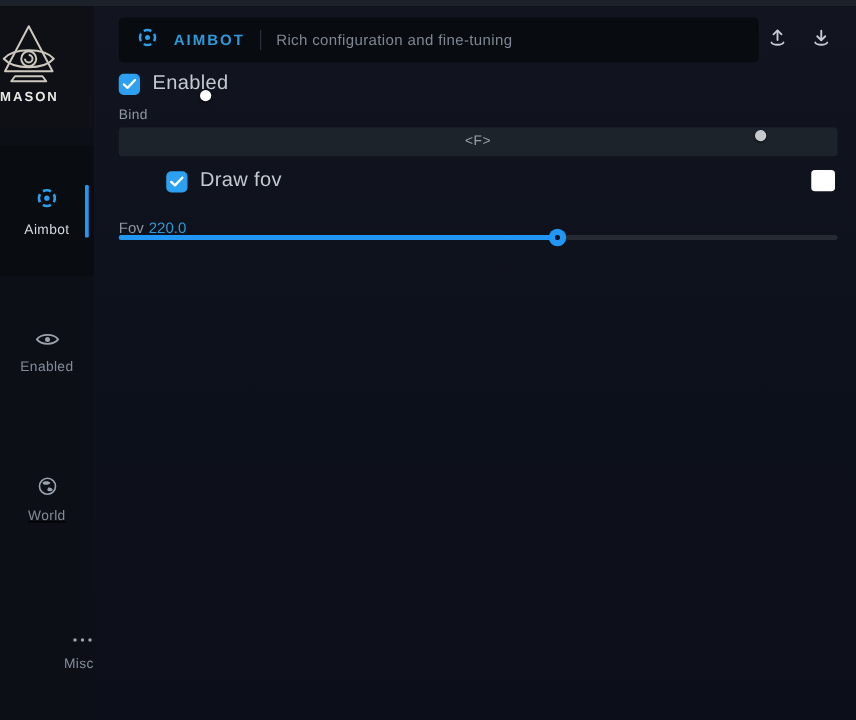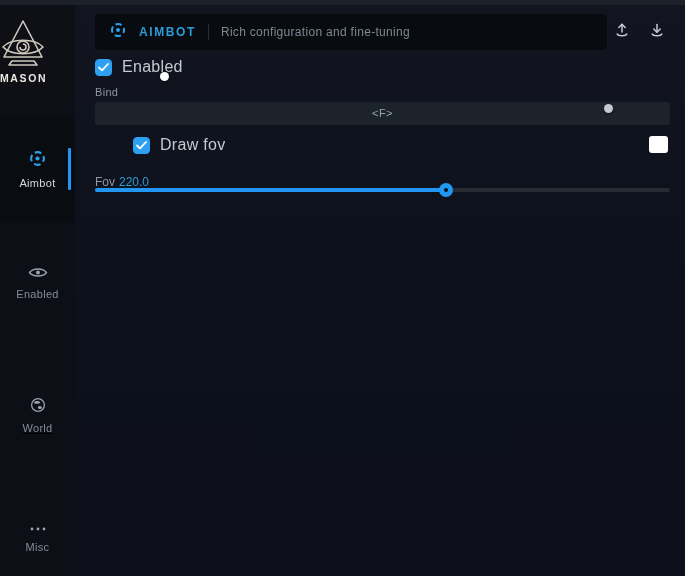--- a/index.html
+++ b/index.html
@@ -17,22 +17,22 @@
   .side-item{position:absolute;left:0;width:75px;display:flex;flex-direction:column;
              align-items:center;justify-content:center;gap:5px;cursor:pointer;}
   .side-item .lbl{font-size:11px;color:#848d98;letter-spacing:.3px;}
   .side-item.on{background:#090c11;}
   .side-item.on .lbl{color:#d3d9e0;}
   .accent-bar{position:absolute;right:4px;top:50%;transform:translateY(-50%);
               width:3px;height:42px;background:#2196f3;border-radius:1px;display:none;}
   .side-item.on .accent-bar{display:block;}
   #item-aimbot{top:112px;height:104px;}
   #item-visuals{top:248px;height:58px;}
-  #item-world{top:381px;height:58px;text-decoration:underline;}
-  #item-misc{top:501px;height:58px;}
+  #item-world{top:366px;height:58px;text-decoration:underline;}
+  #item-misc{top:485px;height:58px;align-items:flex-end;}
   .icon-gray{color:#9aa2ac;}
   .icon-accent{color:#2d9fe8;}
 
   
   .main{position:absolute;left:75px;top:5px;right:0;bottom:0;
         background:linear-gradient(180deg,#12151f 0%,#0d111b 45%,#0c0f19 100%);}
   .header-bar{position:absolute;left:20px;top:9px;width:512px;height:36px;background:#080b10;
               border-radius:4px;display:flex;align-items:center;padding:0 14px;box-sizing:border-box;}
   .header-title{color:#2d9bd8;font-size:12px;font-weight:bold;letter-spacing:1.6px;margin-left:12px;}
   .header-divider{width:1px;height:16px;background:#26303d;margin:0 12px;}

